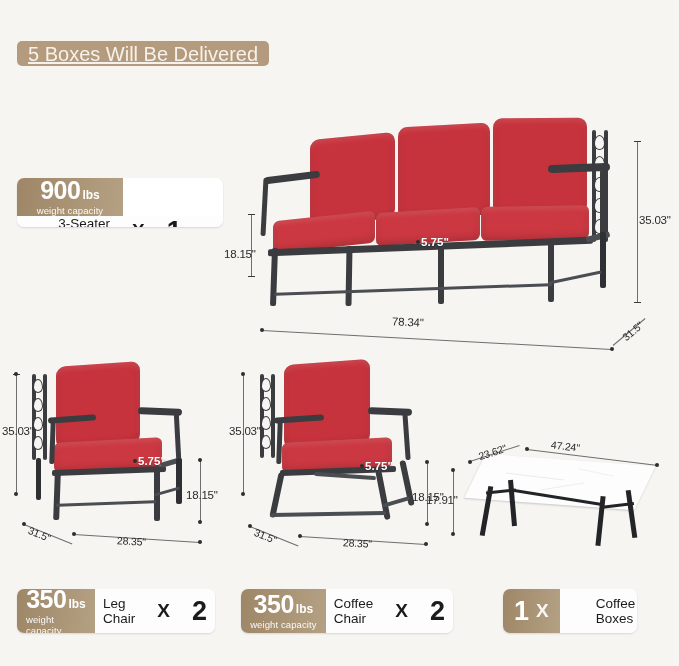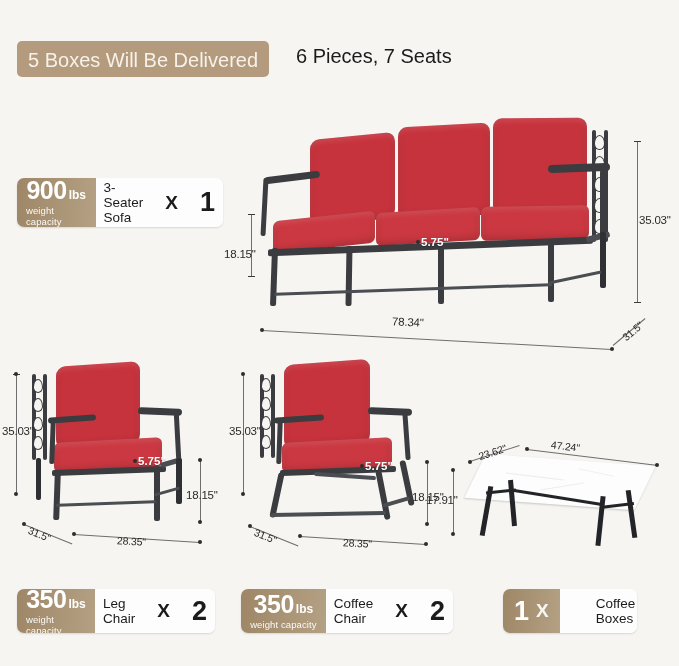--- a/index.html
+++ b/index.html
@@ -14,25 +14,25 @@
   .stage{position:absolute;inset:0;}
 
   
   #title{
     position:absolute;left:16px;top:2px;
     font-size:27px;font-weight:bold;letter-spacing:-0.4px;
     color:#101010;white-space:nowrap;
   }
   #boxes-badge{
     position:absolute;left:17px;top:41px;
-    height:36px;box-sizing:border-box;
+    height:25px;box-sizing:border-box;
     background:#b59b7d;border-radius:5px;
     padding:2px 11px 0 11px;
     display:flex;align-items:center;
-    font-size:20px;color:#f6f1ea;white-space:nowrap;
+    font-size:20px;color:#f6f1ea;white-space:nowrap;text-decoration:underline;
   }
   #pieces-label{
     position:absolute;left:296px;top:41px;height:31px;
     display:flex;align-items:center;
     font-size:20px;color:#1b1b1b;white-space:nowrap;
   }
 
   
   .cap-badge{
     position:absolute;display:flex;align-items:stretch;
@@ -119,23 +119,20 @@
 </head>
 <body>
 
 <div class="stage">
 
 
   <div id="boxes-badge">
     <span>5 Boxes Will Be Delivered</span>
   </div>
 
-  <div id="pieces-label">
-    <span>6 Pieces, 7 Seats</span>
-  </div>
 
   <div class="piece" style="left:248px;top:112px;width:390px;height:215px;">
 
     <div class="lattice" style="left:344px;top:18px;width:16px;height:112px;">
       <div class="frame" style="left:0;top:0;width:4px;height:112px;"></div>
       <div class="frame" style="left:12px;top:0;width:4px;height:112px;"></div>
       <i style="left:3px;top:6px;"></i>
       <i style="left:3px;top:27px;"></i>
       <i style="left:3px;top:48px;"></i>
       <i style="left:3px;top:69px;"></i>
@@ -317,21 +314,21 @@
   <div class="dline h" style="left:527px;top:449px;width:130px;transform:rotate(7deg);transform-origin:left center;"></div>
   <div class="dot" style="left:525px;top:447px;"></div>
   <div class="dot" style="left:655px;top:463px;"></div>
   <div class="dim-label sm" style="left:551px;top:440px;transform:rotate(7deg);">47.24"</div>
 
   <div class="dline v" style="left:453px;top:470px;height:64px;"></div>
   <div class="dot" style="left:451px;top:468px;"></div>
   <div class="dot" style="left:451px;top:532px;"></div>
   <div class="dim-label" style="left:426px;top:494px;">17.91"</div>
 
-  <div class="cap-badge" style="left:17px;top:178px;width:206px;height:49px;">
+  <div class="cap-badge" style="left:17px;top:178px;width:206px;height:49px;flex-direction:column;">
     <div class="cap-left" style="width:88px;">
       <div class="cap-num">
         <span class="big">900</span>
         <span class="lbs">lbs</span>
       </div>
       <div class="cap-sub">weight capacity</div>
     </div>
     <div class="cap-right">
       <div class="cap-name">
         <div>3-Seater</div>

